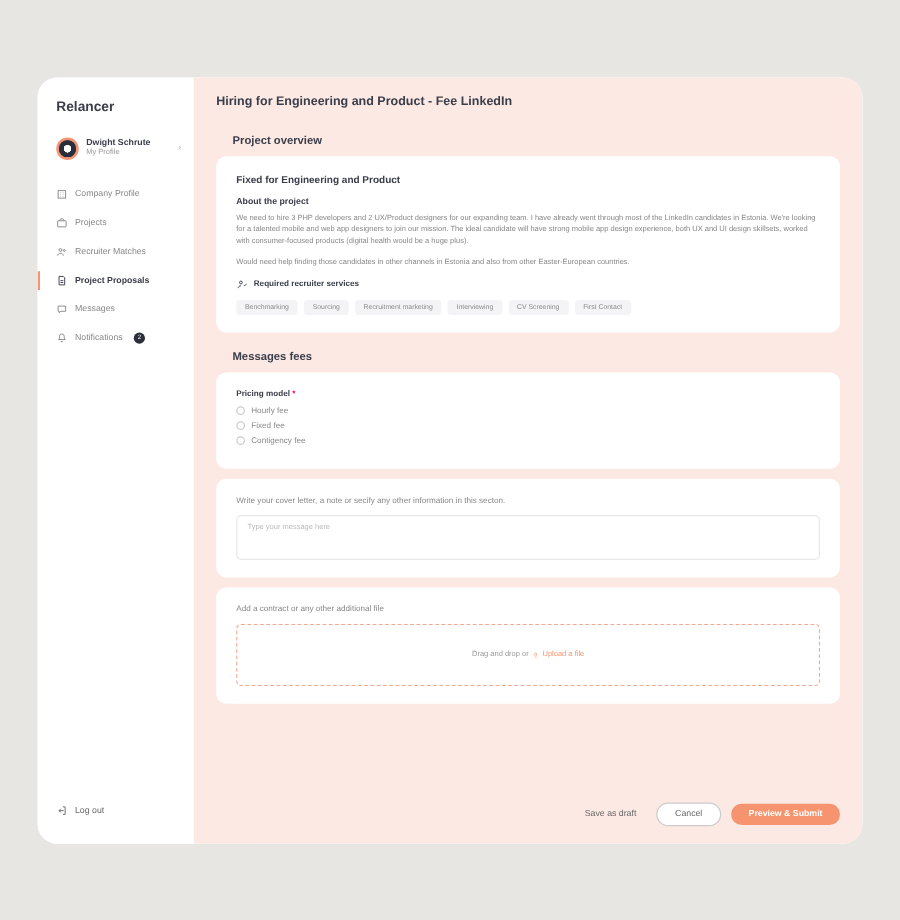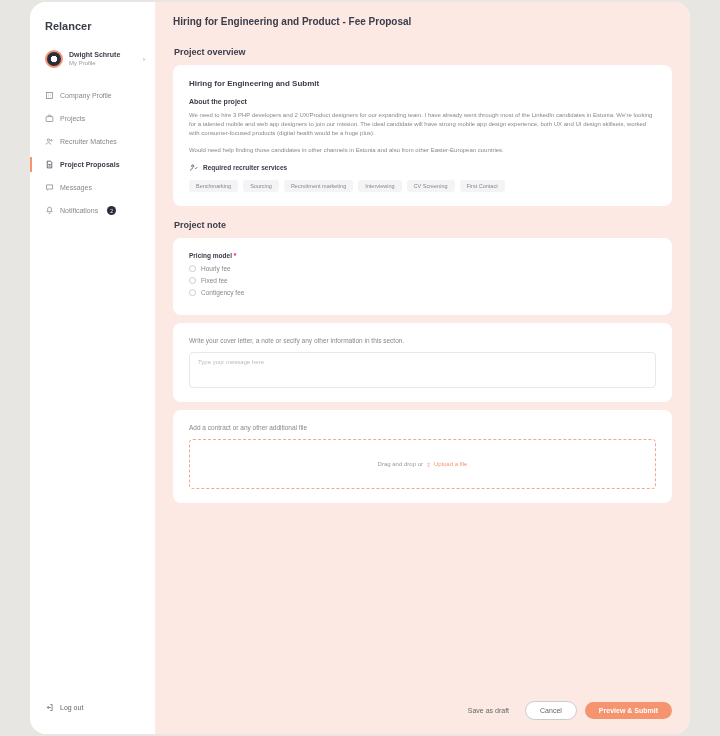--- a/index.html
+++ b/index.html
@@ -1,35 +1,35 @@
 <!DOCTYPE html>
 <html><head>
 <meta charset="utf-8">
 <style>
 * { margin: 0; padding: 0; box-sizing: border-box; }
 body { font-family: -apple-system, BlinkMacSystemFont, 'Segoe UI', sans-serif; background: #e8e6e3; width: 720px; height: 736px; display: flex; align-items: center; justify-content: center; }
-.frame { width: 660px; height: 732px; background: #fff; border-radius: 16px; overflow: hidden; display: flex; }
+.frame { width: 660px; height: 613px; background: #fff; border-radius: 16px; overflow: hidden; display: flex; }
 .sidebar { width: 125px; background: #fff; padding: 18px 0 18px 15px; display: flex; flex-direction: column; font-size: 7px; }
 .logo { font-weight: 700; font-size: 11px; color: #3a3d4a; margin-bottom: 18px; }
 .profile { display: flex; align-items: center; gap: 6px; margin-bottom: 16px; }
 .avatar { width: 18px; height: 18px; border-radius: 50%; background: radial-gradient(circle, #fff 30%, #2a2d3a 32%); border: 2px solid #f59474; }
 .profile-text { line-height: 1.2; }
 .profile-name { font-weight: 600; color: #3a3d4a; }
 .profile-sub { color: #999; font-size: 6px; }
 .chev { color: #aaa; margin-left: auto; margin-right: 10px; }
 .nav { display: flex; flex-direction: column; gap: 0; }
 .nav-item { display: flex; align-items: center; gap: 6px; color: #888; padding: 7px 0; cursor: pointer; position: relative; }
 .nav-item.active { color: #3a3d4a; font-weight: 600; }
 .nav-item.active::before { content: ''; position: absolute; left: -15px; top: 4px; bottom: 4px; width: 2px; background: #f5946e; }
 .nav-icon { width: 9px; height: 9px; display: inline-block; flex-shrink: 0; }
 .badge { background: #2a2d3a; color: #fff; border-radius: 50%; width: 9px; height: 9px; font-size: 5px; display: inline-flex; align-items: center; justify-content: center; margin-left: 3px; }
 .logout { margin-top: auto; display: flex; align-items: center; gap: 6px; color: #666; cursor: pointer; padding-bottom: 4px; }
 .main { flex: 1; background: #fce9e3; padding: 14px 18px 14px 18px; overflow-y: auto; display: flex; flex-direction: column; }
 .page-title { font-size: 10px; font-weight: 600; color: #3a3d4a; margin-bottom: 14px; }
-.section-title { font-size: 9px; font-weight: 600; color: #3a3d4a; margin: 6px 0 8px 1px; }
+.section-title { font-size: 9px; font-weight: 600; color: #3a3d4a; margin: 6px 0 8px 13px; }
 .card { background: #fff; border-radius: 8px; padding: 14px 16px; margin-bottom: 8px; }
 .card-title { font-size: 8px; font-weight: 600; color: #3a3d4a; margin-bottom: 10px; }
 .sub-label { font-size: 7px; font-weight: 600; color: #3a3d4a; margin-bottom: 6px; }
 .body-text { font-size: 6px; color: #888; line-height: 1.5; margin-bottom: 8px; }
 .req-line { display: flex; align-items: center; gap: 5px; font-size: 6.5px; font-weight: 600; color: #3a3d4a; margin: 8px 0; }
 .tags { display: flex; gap: 5px; flex-wrap: wrap; }
 .tag { background: #f4f4f6; color: #888; font-size: 5.5px; padding: 3px 7px; border-radius: 3px; }
 .field-label { font-size: 6.5px; font-weight: 600; color: #3a3d4a; margin-bottom: 6px; }
 .req { color: #e06; }
 .radio-row { display: flex; align-items: center; gap: 5px; font-size: 6.5px; color: #888; margin-bottom: 5px; }
@@ -121,25 +121,25 @@
       <span class="nav-icon">
           <svg viewBox="0 0 24 24" fill="none" stroke="#666" stroke-width="2">
             <path d="M14 4h5v16h-5M10 8l-4 4 4 4M6 12h10"></path>
           </svg>
         </span>
       <span>Log out</span>
     </div>
   </aside>
 
   <main class="main">
-    <h1 class="page-title">Hiring for Engineering and Product  - Fee Proposal</h1>
+    <h1 class="page-title">Hiring for Engineering and Product  - Fee LinkedIn</h1>
 
     <h2 class="section-title">Project overview</h2>
     <div class="card">
-      <div class="card-title">Hiring for Engineering and Submit</div>
+      <div class="card-title">Fixed for Engineering and Product</div>
       <div class="sub-label">About the project</div>
       <p class="body-text">We need to hire 3 PHP developers and 2 UX/Product designers for our expanding team. I have already went through most of the LinkedIn candidates in Estonia. We're looking for a talented mobile and web app designers to join our mission. The ideal candidate will have strong mobile app design experience, both UX and UI design skillsets, worked with consumer-focused products (digital health would be a huge plus).</p>
       <p class="body-text">Would need help finding those candidates in other channels in Estonia and also from other Easter-European countries.</p>
       <div class="req-line">
         <span class="nav-icon">
             <svg viewBox="0 0 24 24" fill="none" stroke="#3a3d4a" stroke-width="2">
               <circle cx="10" cy="8" r="3"></circle>
               <path d="M4 20c0-3 3-5 6-5M16 13l2 2 4-4"></path>
             </svg>
           </span>
@@ -148,21 +148,21 @@
       <div class="tags">
         <span class="tag">Benchmarking</span>
         <span class="tag">Sourcing</span>
         <span class="tag">Recruitment marketing</span>
         <span class="tag">Interviewing</span>
         <span class="tag">CV Screening</span>
         <span class="tag">First Contact</span>
       </div>
     </div>
 
-    <h2 class="section-title">Project note</h2>
+    <h2 class="section-title">Messages fees</h2>
     <div class="card">
       <div class="field-label"><span>Pricing model</span> <span class="req">*</span></div>
       <label class="radio-row">
           <span class="radio-dot"></span>
           <span>Hourly fee</span>
         </label>
       <label class="radio-row">
           <span class="radio-dot"></span>
           <span>Fixed fee</span>
         </label>

